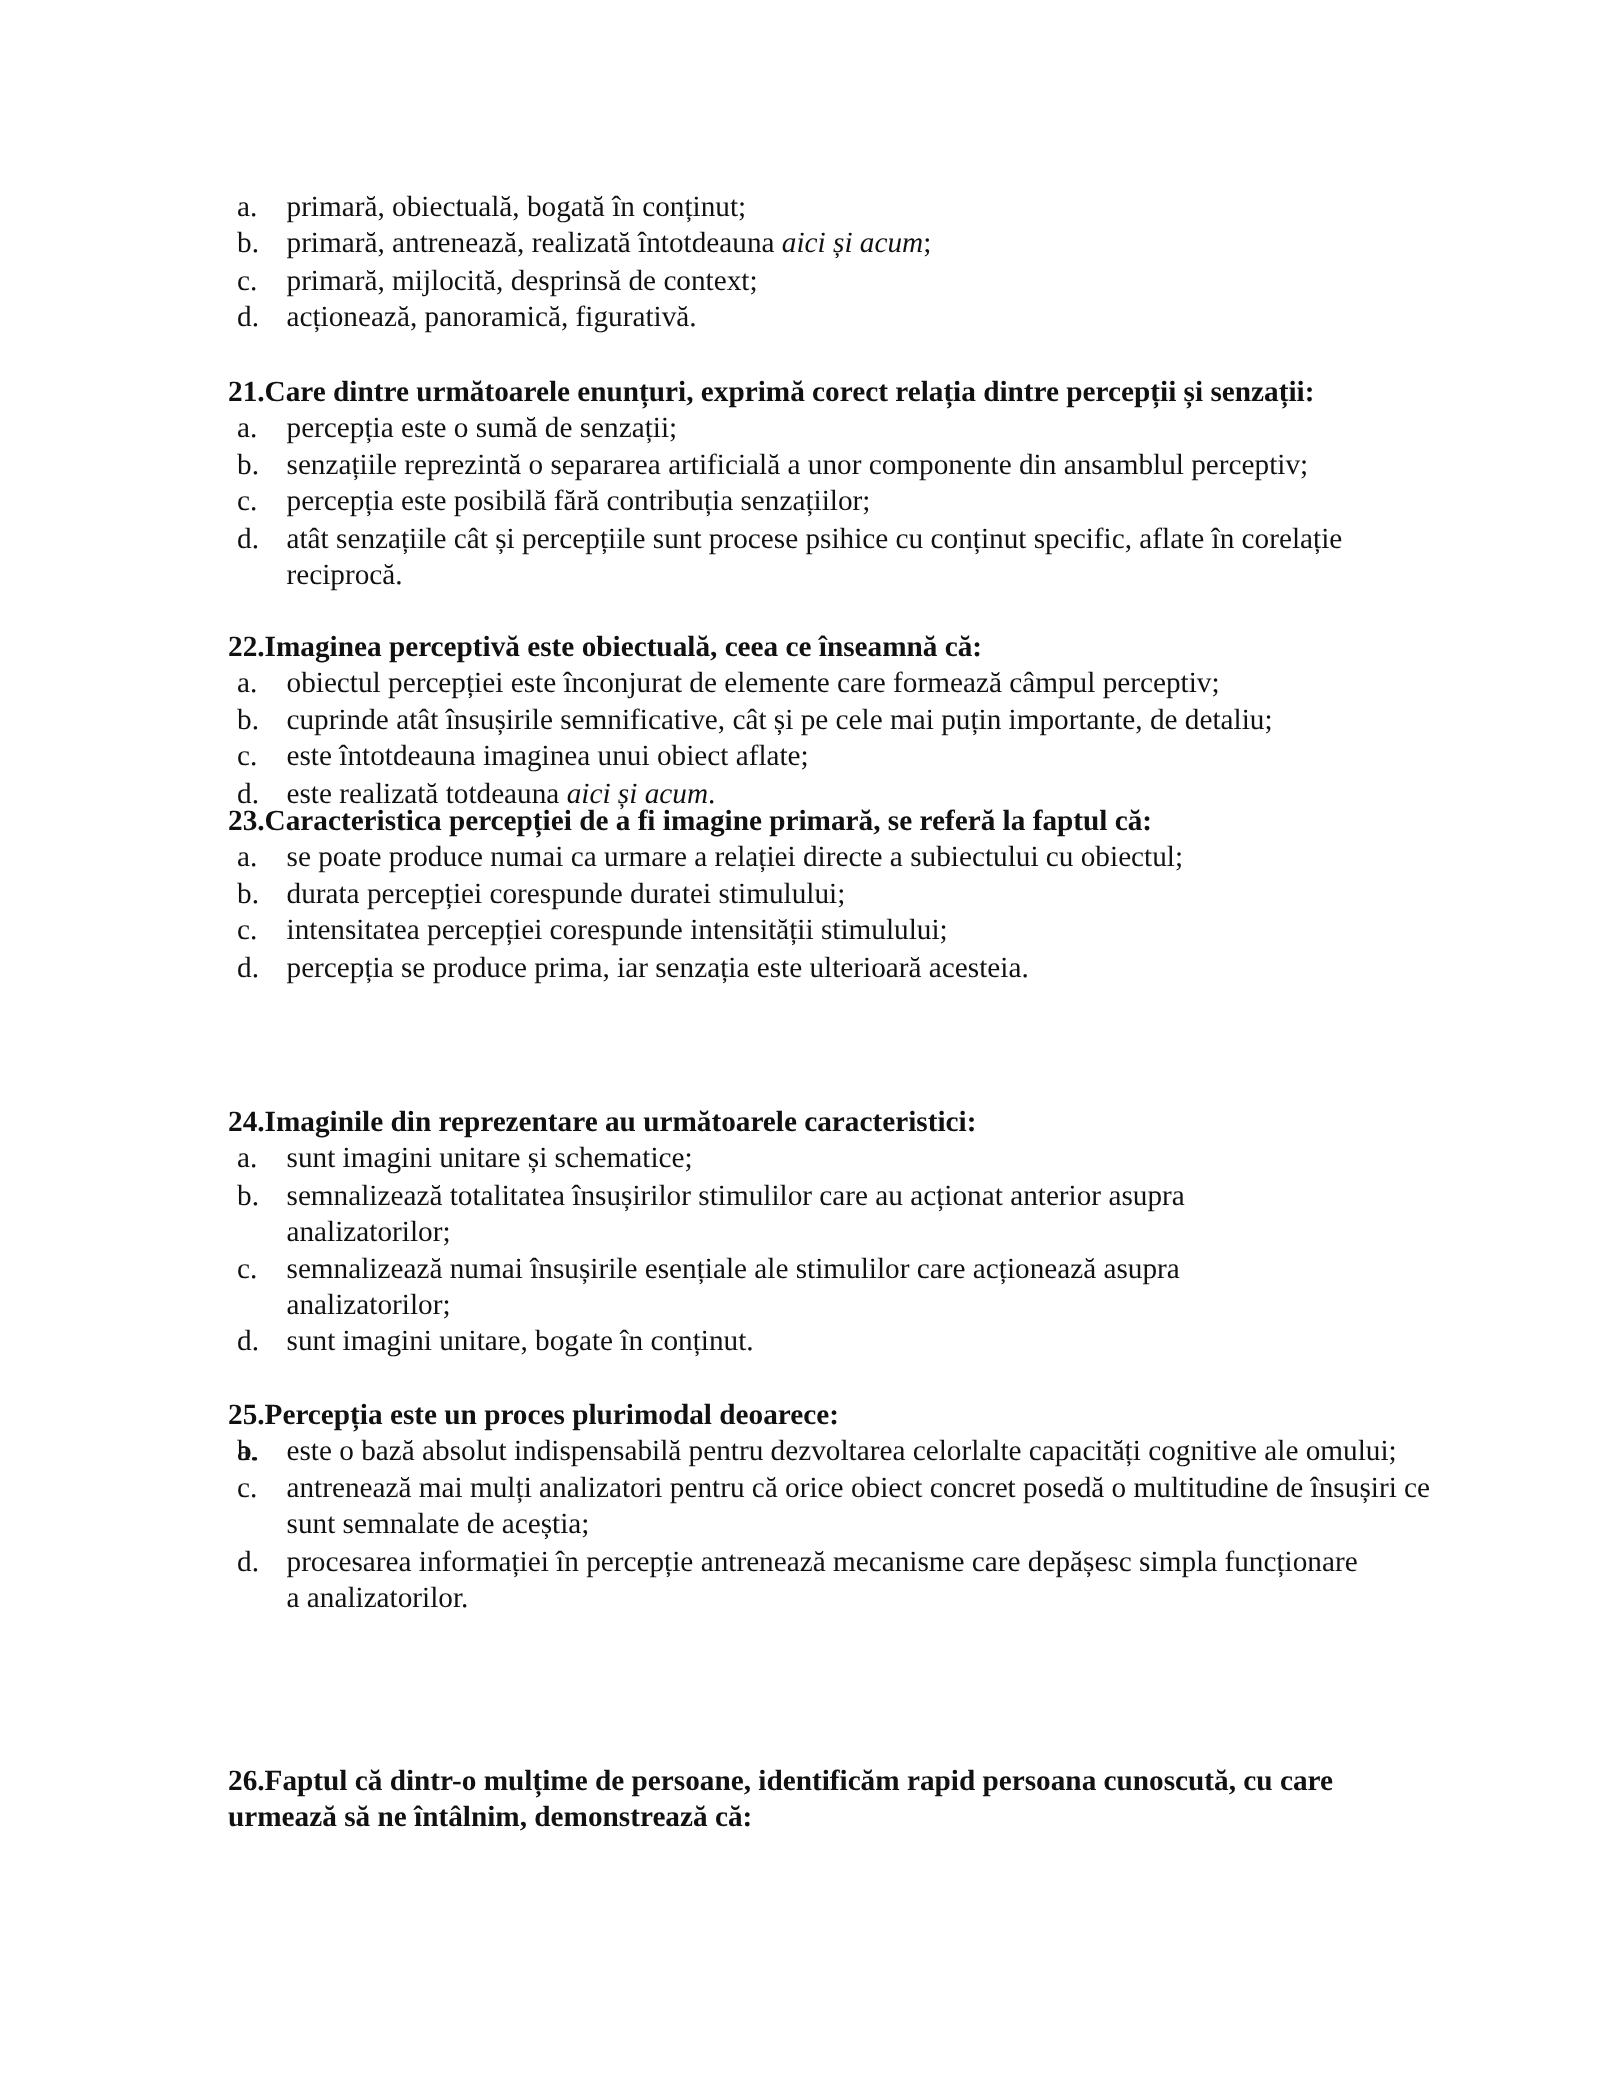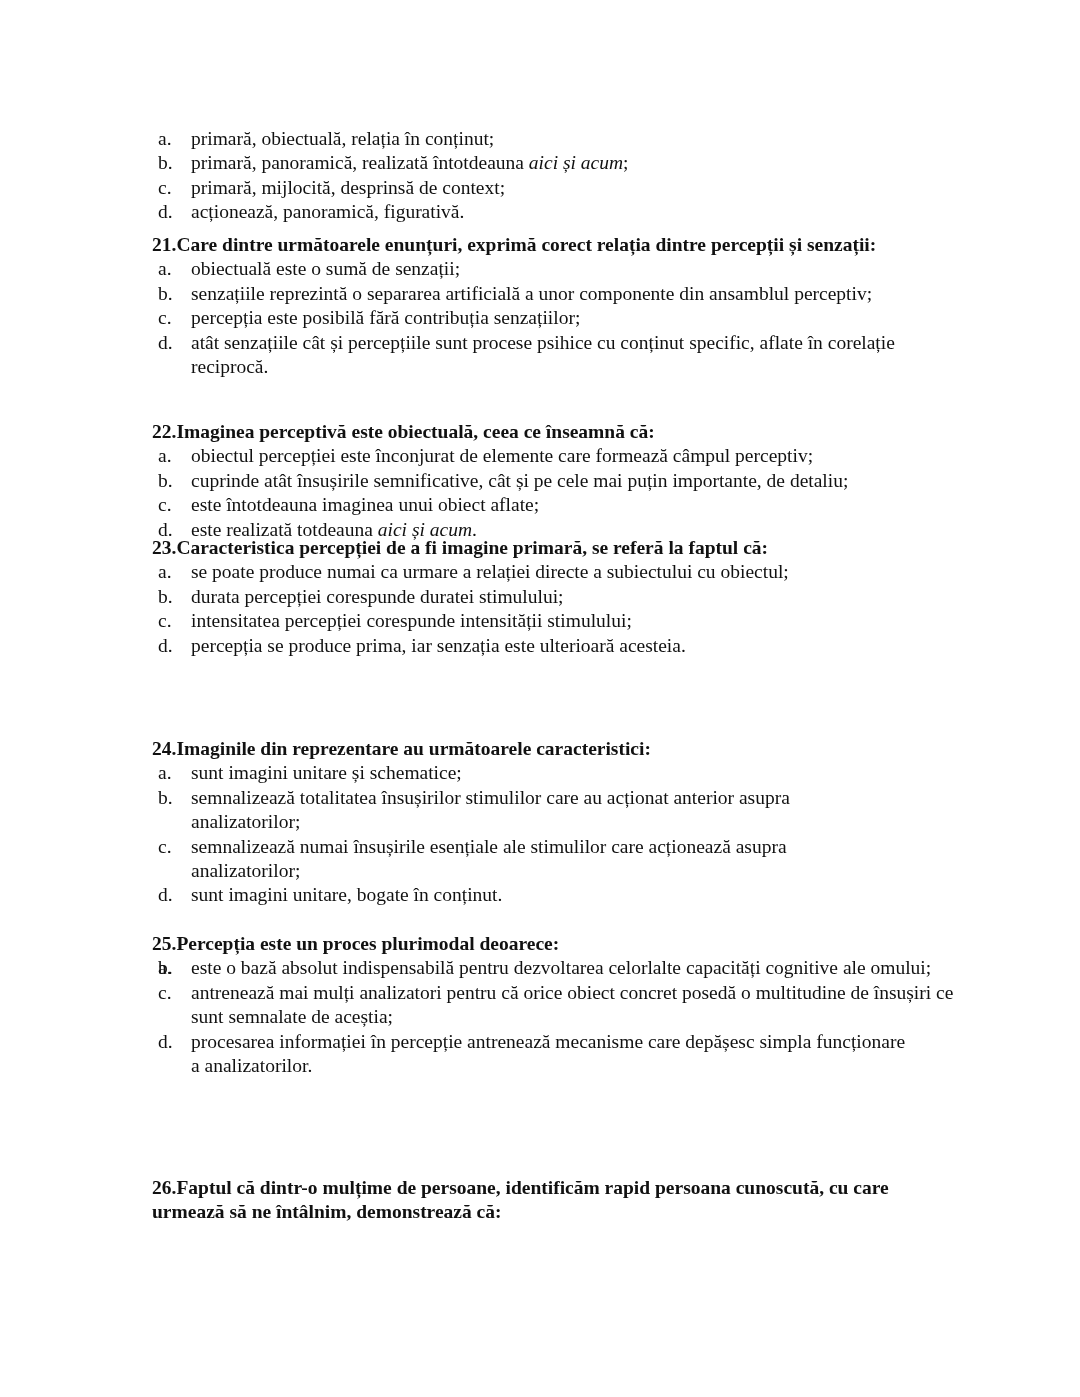--- a/index.html
+++ b/index.html
@@ -22,41 +22,41 @@
   </style>
 </head>
 <body>
 
 <div class="page">
 
   <div class="block" style="top:127px;">
     <ul class="opts">
       <li class="opt">
         <span class="letter">a.</span>
-        <span>primară, obiectuală, relația în conținut;</span>
+        <span>primară, obiectuală, bogată în conținut;</span>
       </li>
       <li class="opt">
         <span class="letter">b.</span>
-        <span>primară, panoramică, realizată întotdeauna </span><em>aici și acum</em><span>;</span>
+        <span>primară, antrenează, realizată întotdeauna </span><em>aici și acum</em><span>;</span>
       </li>
       <li class="opt">
         <span class="letter">c.</span>
         <span>primară, mijlocită, desprinsă de context;</span>
       </li>
       <li class="opt">
         <span class="letter">d.</span>
         <span>acționează, panoramică, figurativă.</span>
       </li>
     </ul>
   </div>
 
-  <div class="block" style="top:233px;">
+  <div class="block" style="top:250px;">
     <p class="q-title">21.Care dintre următoarele enunțuri, exprimă corect relația dintre percepții și senzații:</p>
     <ul class="opts">
-      <li class="opt"><span class="letter">a.</span><span>obiectuală este o sumă de senzații;</span></li>
+      <li class="opt"><span class="letter">a.</span><span>percepția este o sumă de senzații;</span></li>
       <li class="opt"><span class="letter">b.</span><span>senzațiile reprezintă o separarea artificială a unor componente din ansamblul perceptiv;</span></li>
       <li class="opt"><span class="letter">c.</span><span>percepția este posibilă fără contribuția senzațiilor;</span></li>
       <li class="opt" style="width:740px;"><span class="letter">d.</span><span>atât senzațiile cât și percepțiile sunt procese psihice cu conținut specific, aflate în corelație reciprocă.</span></li>
     </ul>
   </div>
 
   <div class="block" style="top:420px;">
     <p class="q-title">22.Imaginea perceptivă este obiectuală, ceea ce înseamnă că:</p>
     <ul class="opts">
       <li class="opt"><span class="letter">a.</span><span>obiectul percepției este înconjurat de elemente care formează câmpul perceptiv;</span></li>

